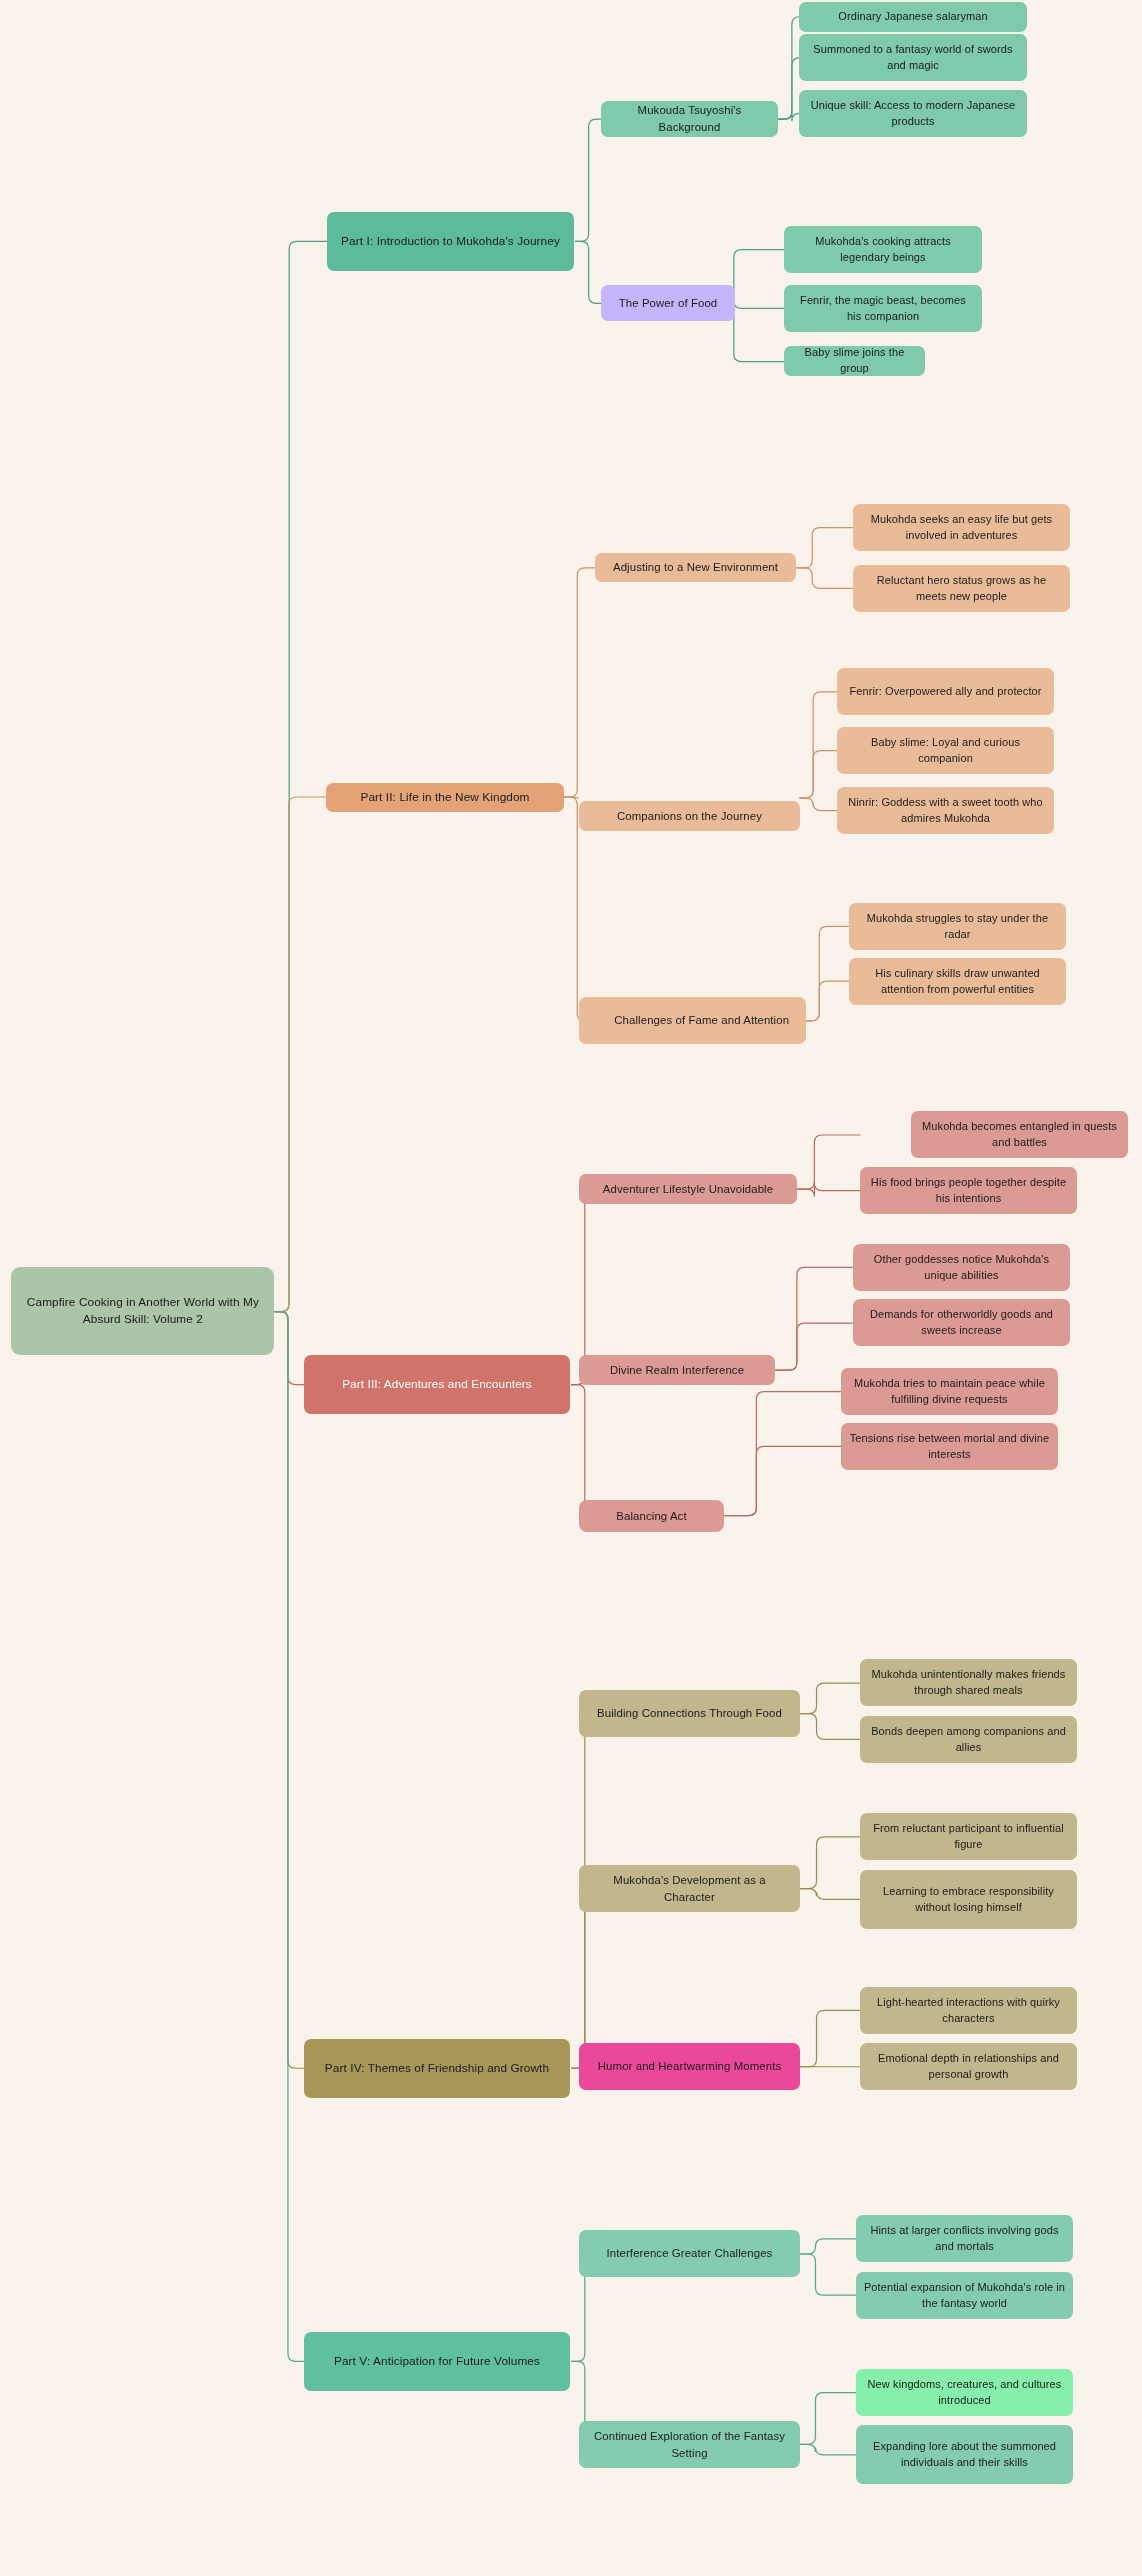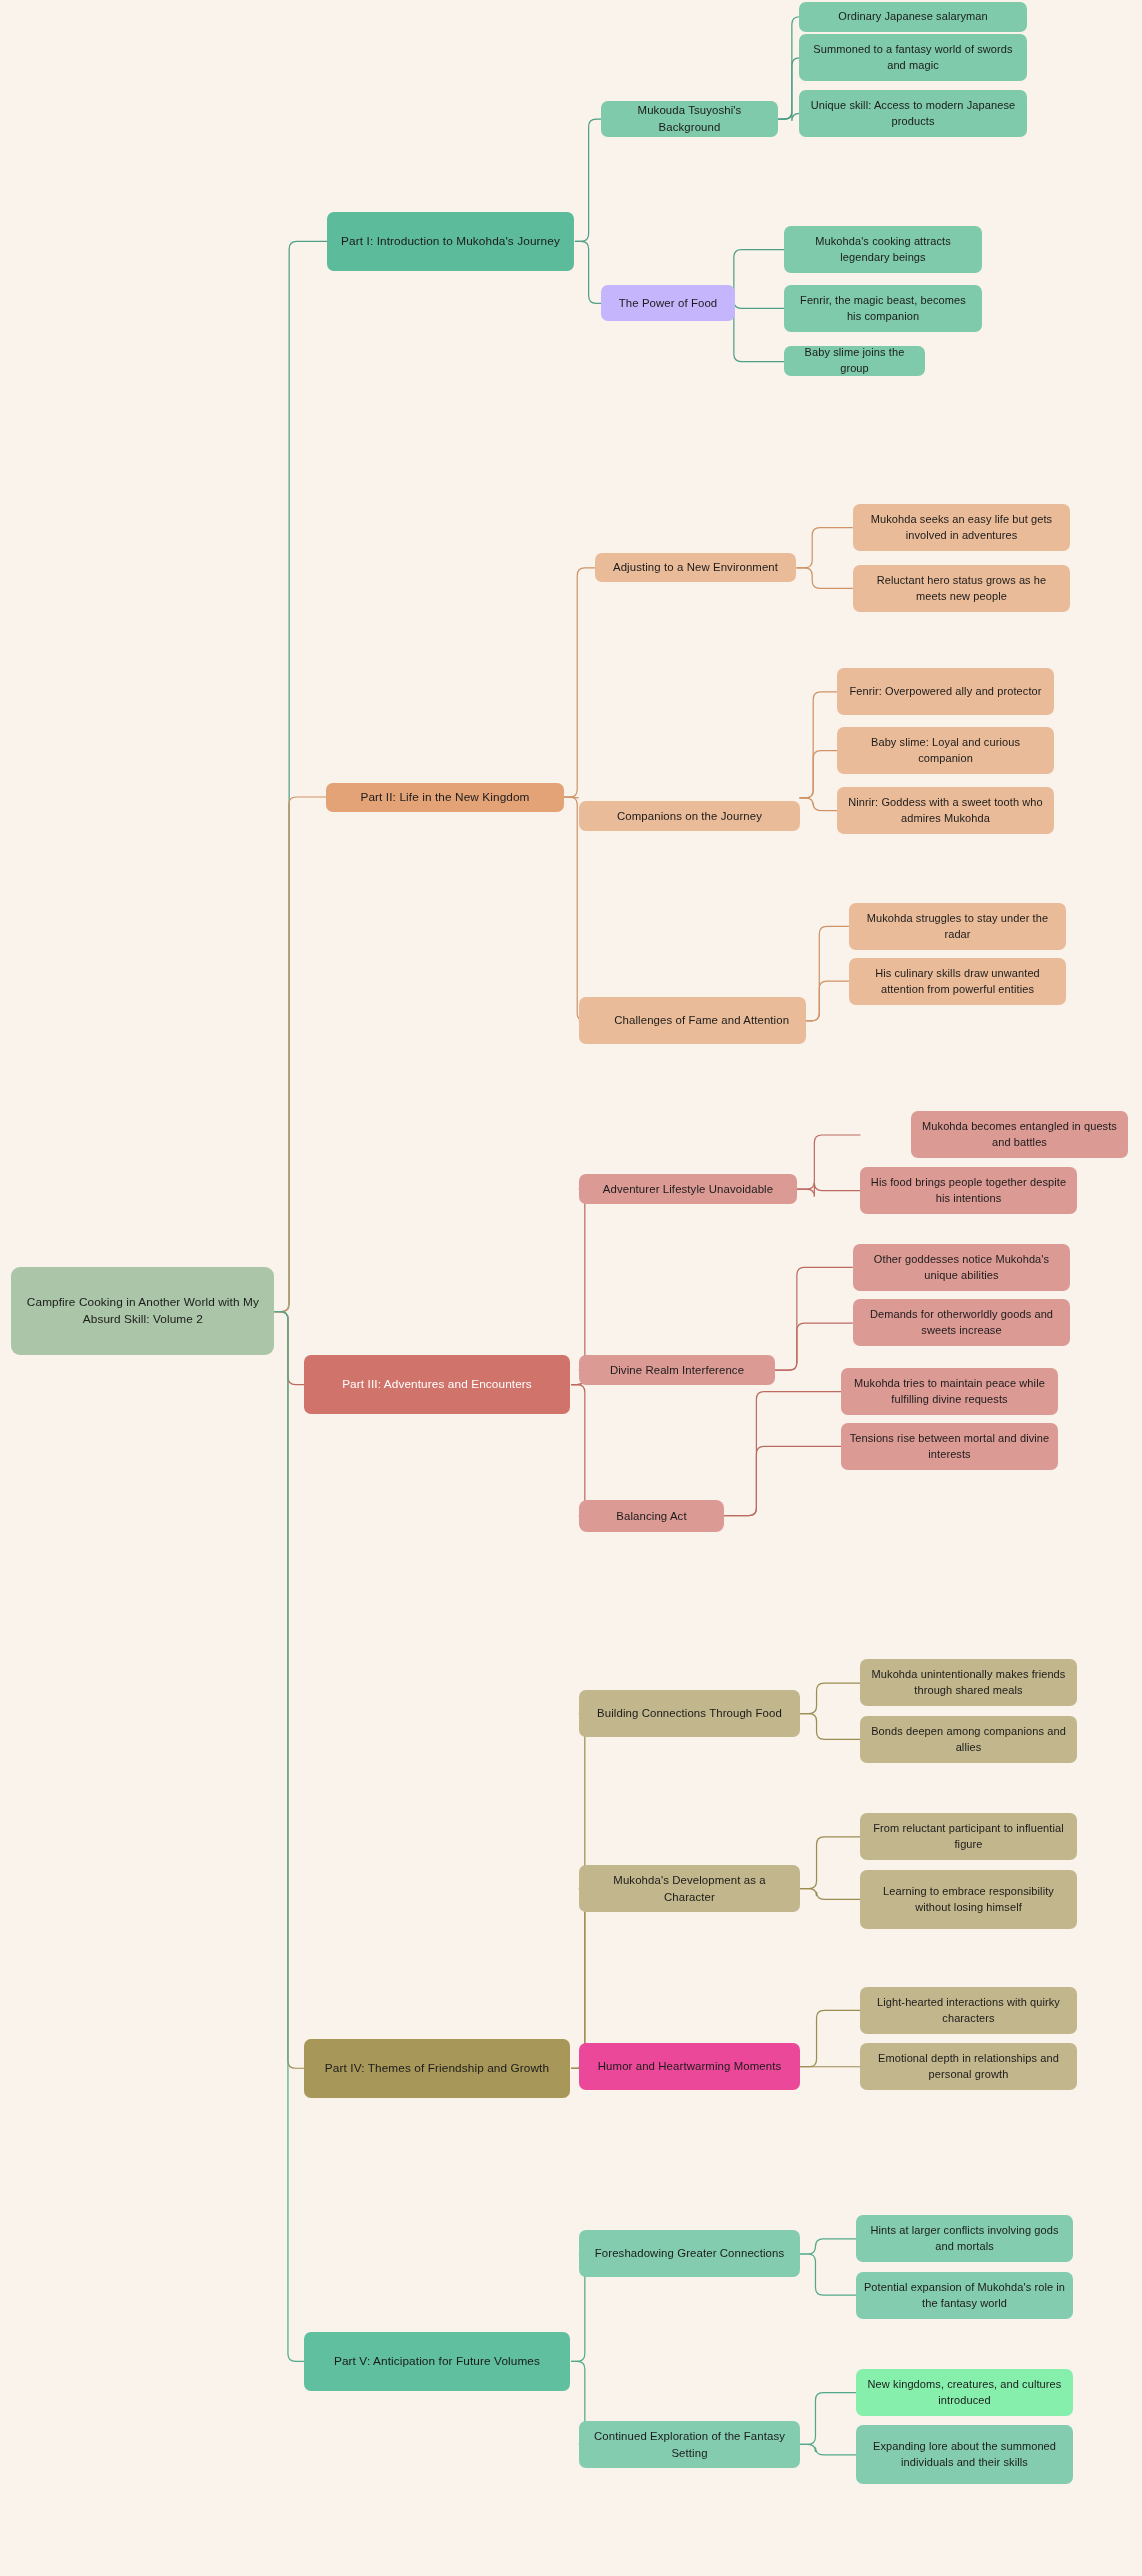--- a/index.html
+++ b/index.html
@@ -202,21 +202,21 @@
       <div class="node" style="left: 860px; top: 1987px; width: 217px; height: 47px; background: rgb(194, 182, 140); font-size: 11px;">
         <span>Light-hearted interactions with quirky characters</span>
       </div>
       <div class="node" style="left: 860px; top: 2043px; width: 217px; height: 47px; background: rgb(194, 182, 140); font-size: 11px;">
         <span>Emotional depth in relationships and personal growth</span>
       </div>
       <div class="node lvl1" style="left: 304px; top: 2332px; width: 266px; height: 59px; background: rgb(95, 191, 159); font-size: 11.8px;">
         <span>Part V: Anticipation for Future Volumes</span>
       </div>
       <div class="node" style="left: 579px; top: 2230px; width: 221px; height: 47px; background: rgb(132, 204, 176); font-size: 11.4px;">
-        <span>Foreshadowing Greater Connections</span>
+        <span>Interference Greater Challenges</span>
       </div>
       <div class="node" style="left: 856px; top: 2215px; width: 217px; height: 47px; background: rgb(132, 204, 176); font-size: 11px;">
         <span>Hints at larger conflicts involving gods and mortals</span>
       </div>
       <div class="node" style="left: 856px; top: 2272px; width: 217px; height: 47px; background: rgb(132, 204, 176); font-size: 11px;">
         <span>Potential expansion of Mukohda's role in the fantasy world</span>
       </div>
       <div class="node" style="left: 579px; top: 2421px; width: 221px; height: 47px; background: rgb(132, 204, 176); font-size: 11.4px;">
         <span>Continued Exploration of the Fantasy Setting</span>
       </div>

